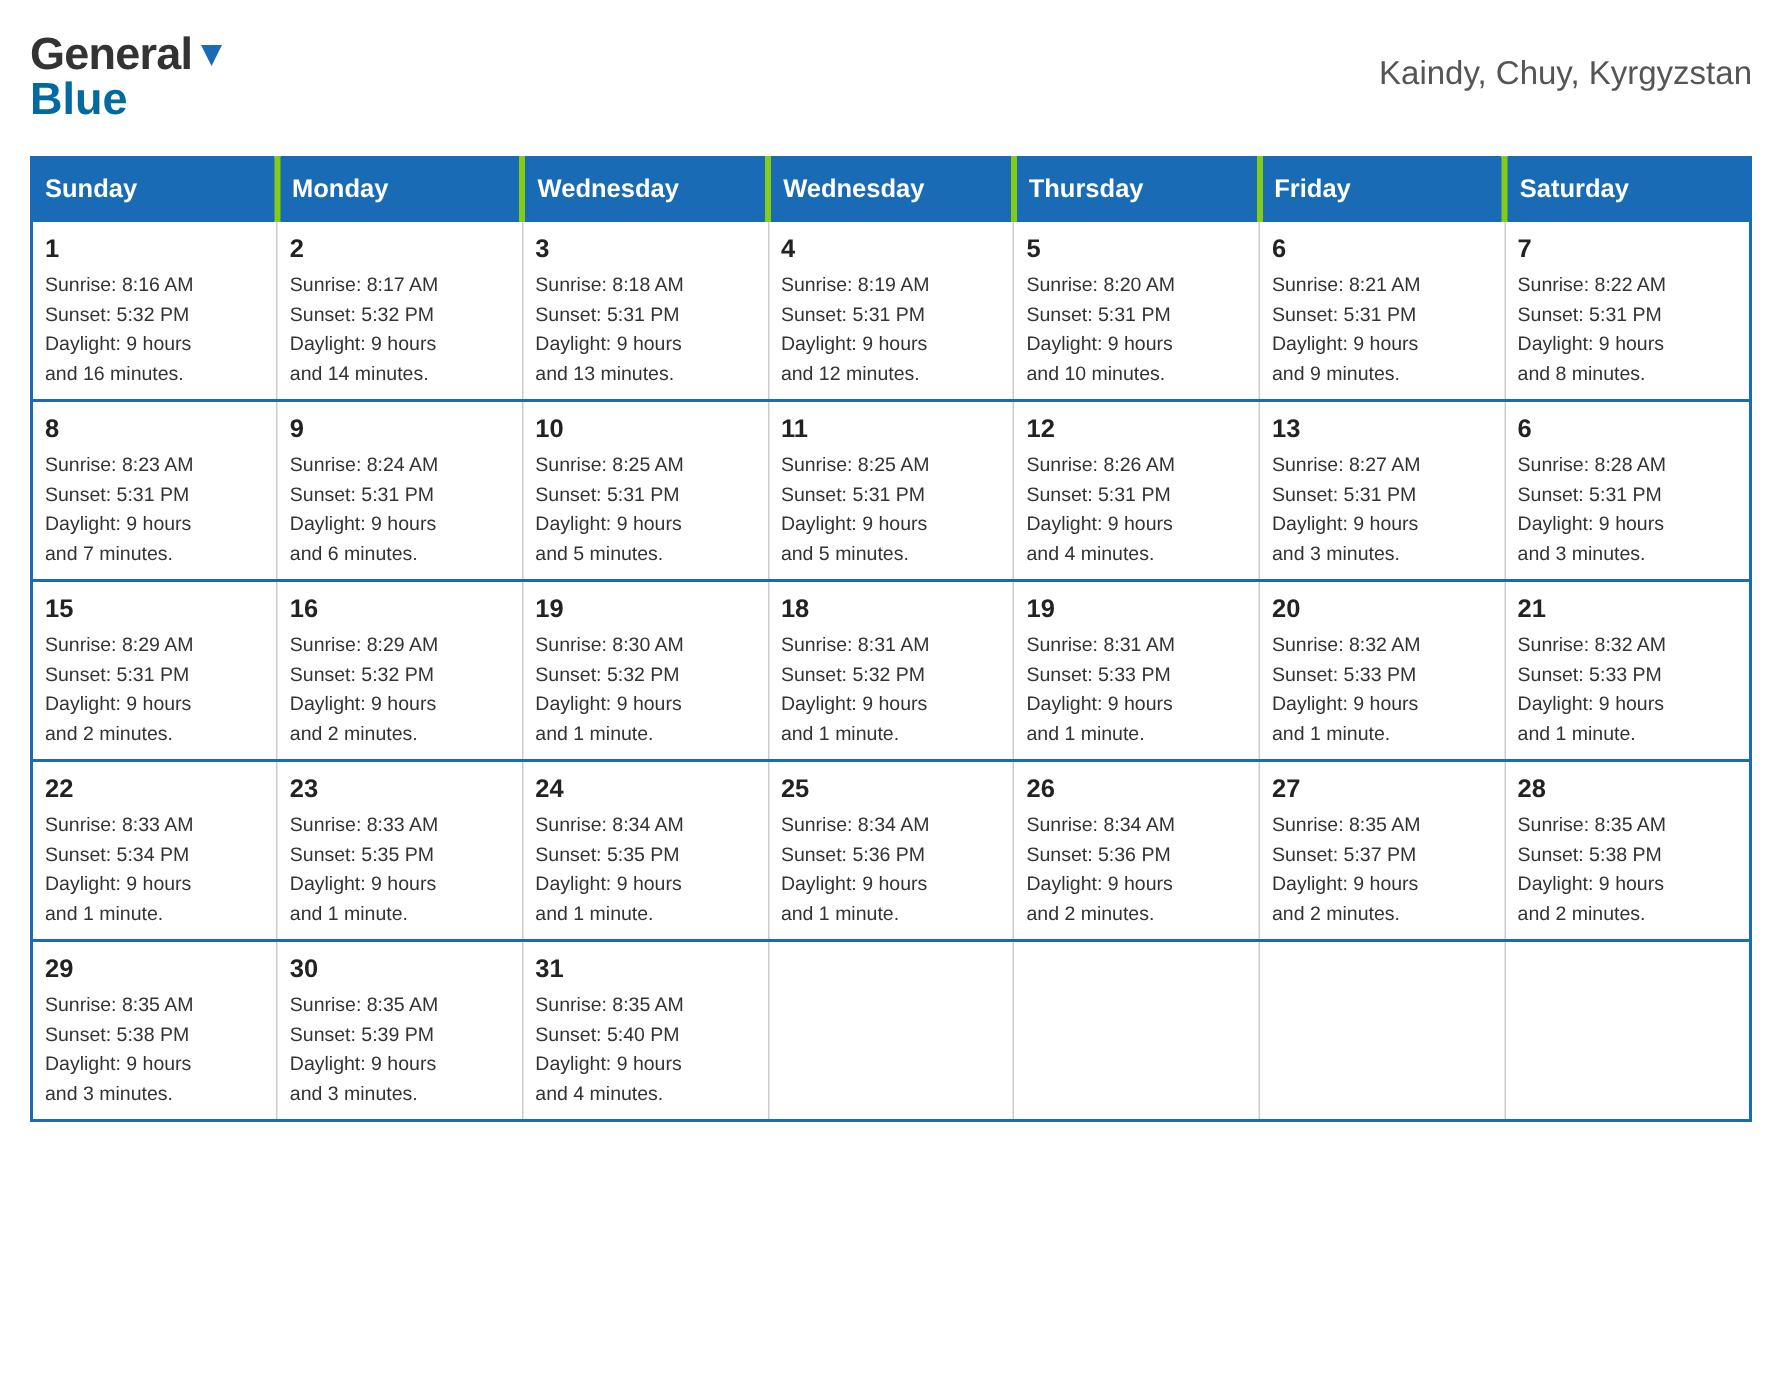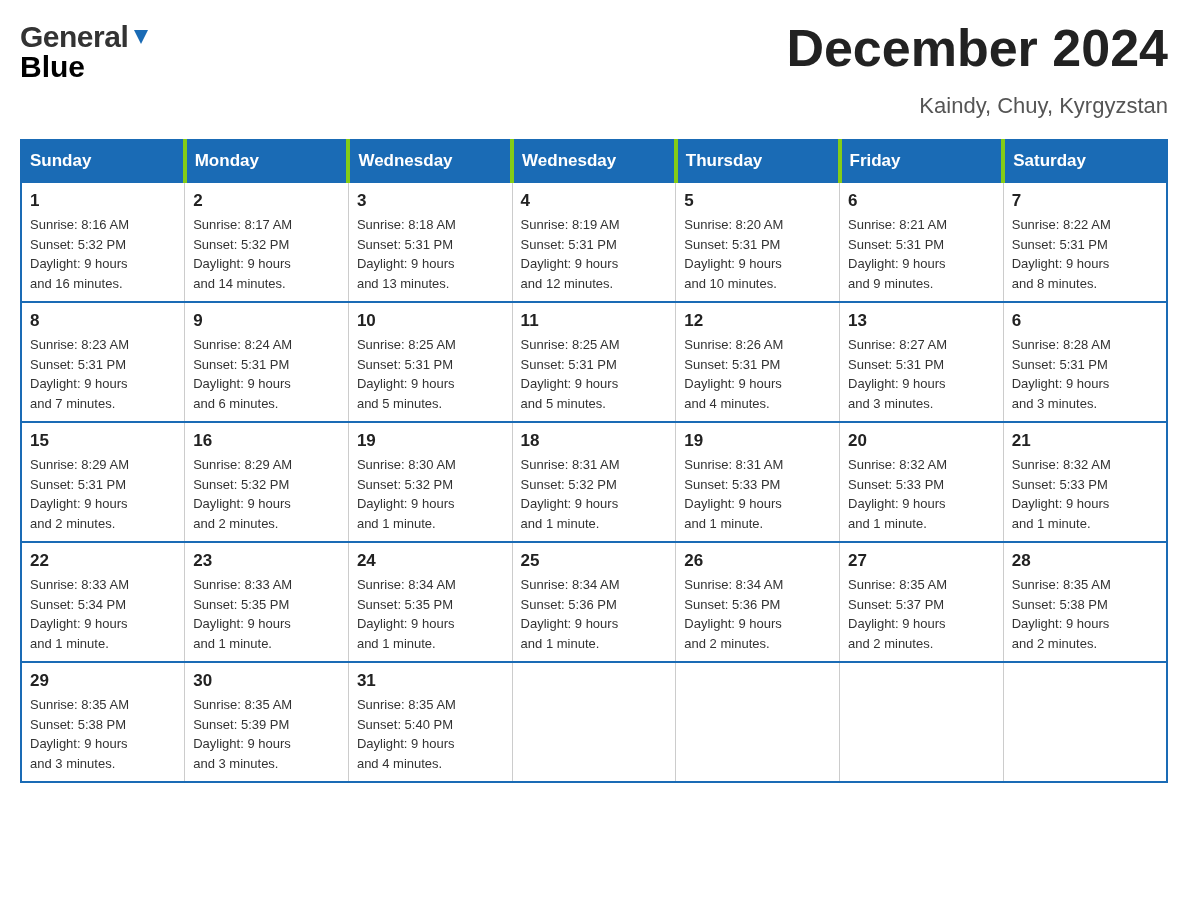--- a/index.html
+++ b/index.html
@@ -95,42 +95,41 @@
       letter-spacing: -0.5px;
     }
     .logo-arrow {
       display: inline-block;
       position: relative;
       top: 0px;
     }
     .logo-bottom {
       font-size: 30px;
       font-weight: bold;
-      color: #000000;
+      color: #0369a1;
       margin-top: -4px;
       margin-left: 0px;
     }
   </style>
 </head>
 <body>
 
 <div class="header">
   <div class="logo">
     <div class="logo-row">
       <span class="logo-general">General</span>
       <span class="logo-arrow">
         <svg width="22" height="22" viewBox="0 0 22 22" style="vertical-align:middle; margin-left:2px;">
           <polygon points="4,4 18,4 11,18" fill="#1a6bb5"></polygon>
         </svg>
       </span>
     </div>
     <div class="logo-bottom">Blue</div>
   </div>
   <div class="title-block">
-    <h1>December 2024</h1>
     <h2>Kaindy, Chuy, Kyrgyzstan</h2>
   </div>
 </div>
 
 <table class="calendar">
   <thead>
     <tr>
     <th>Sunday</th>
         <th>Monday</th>
         <th>Wednesday</th>

